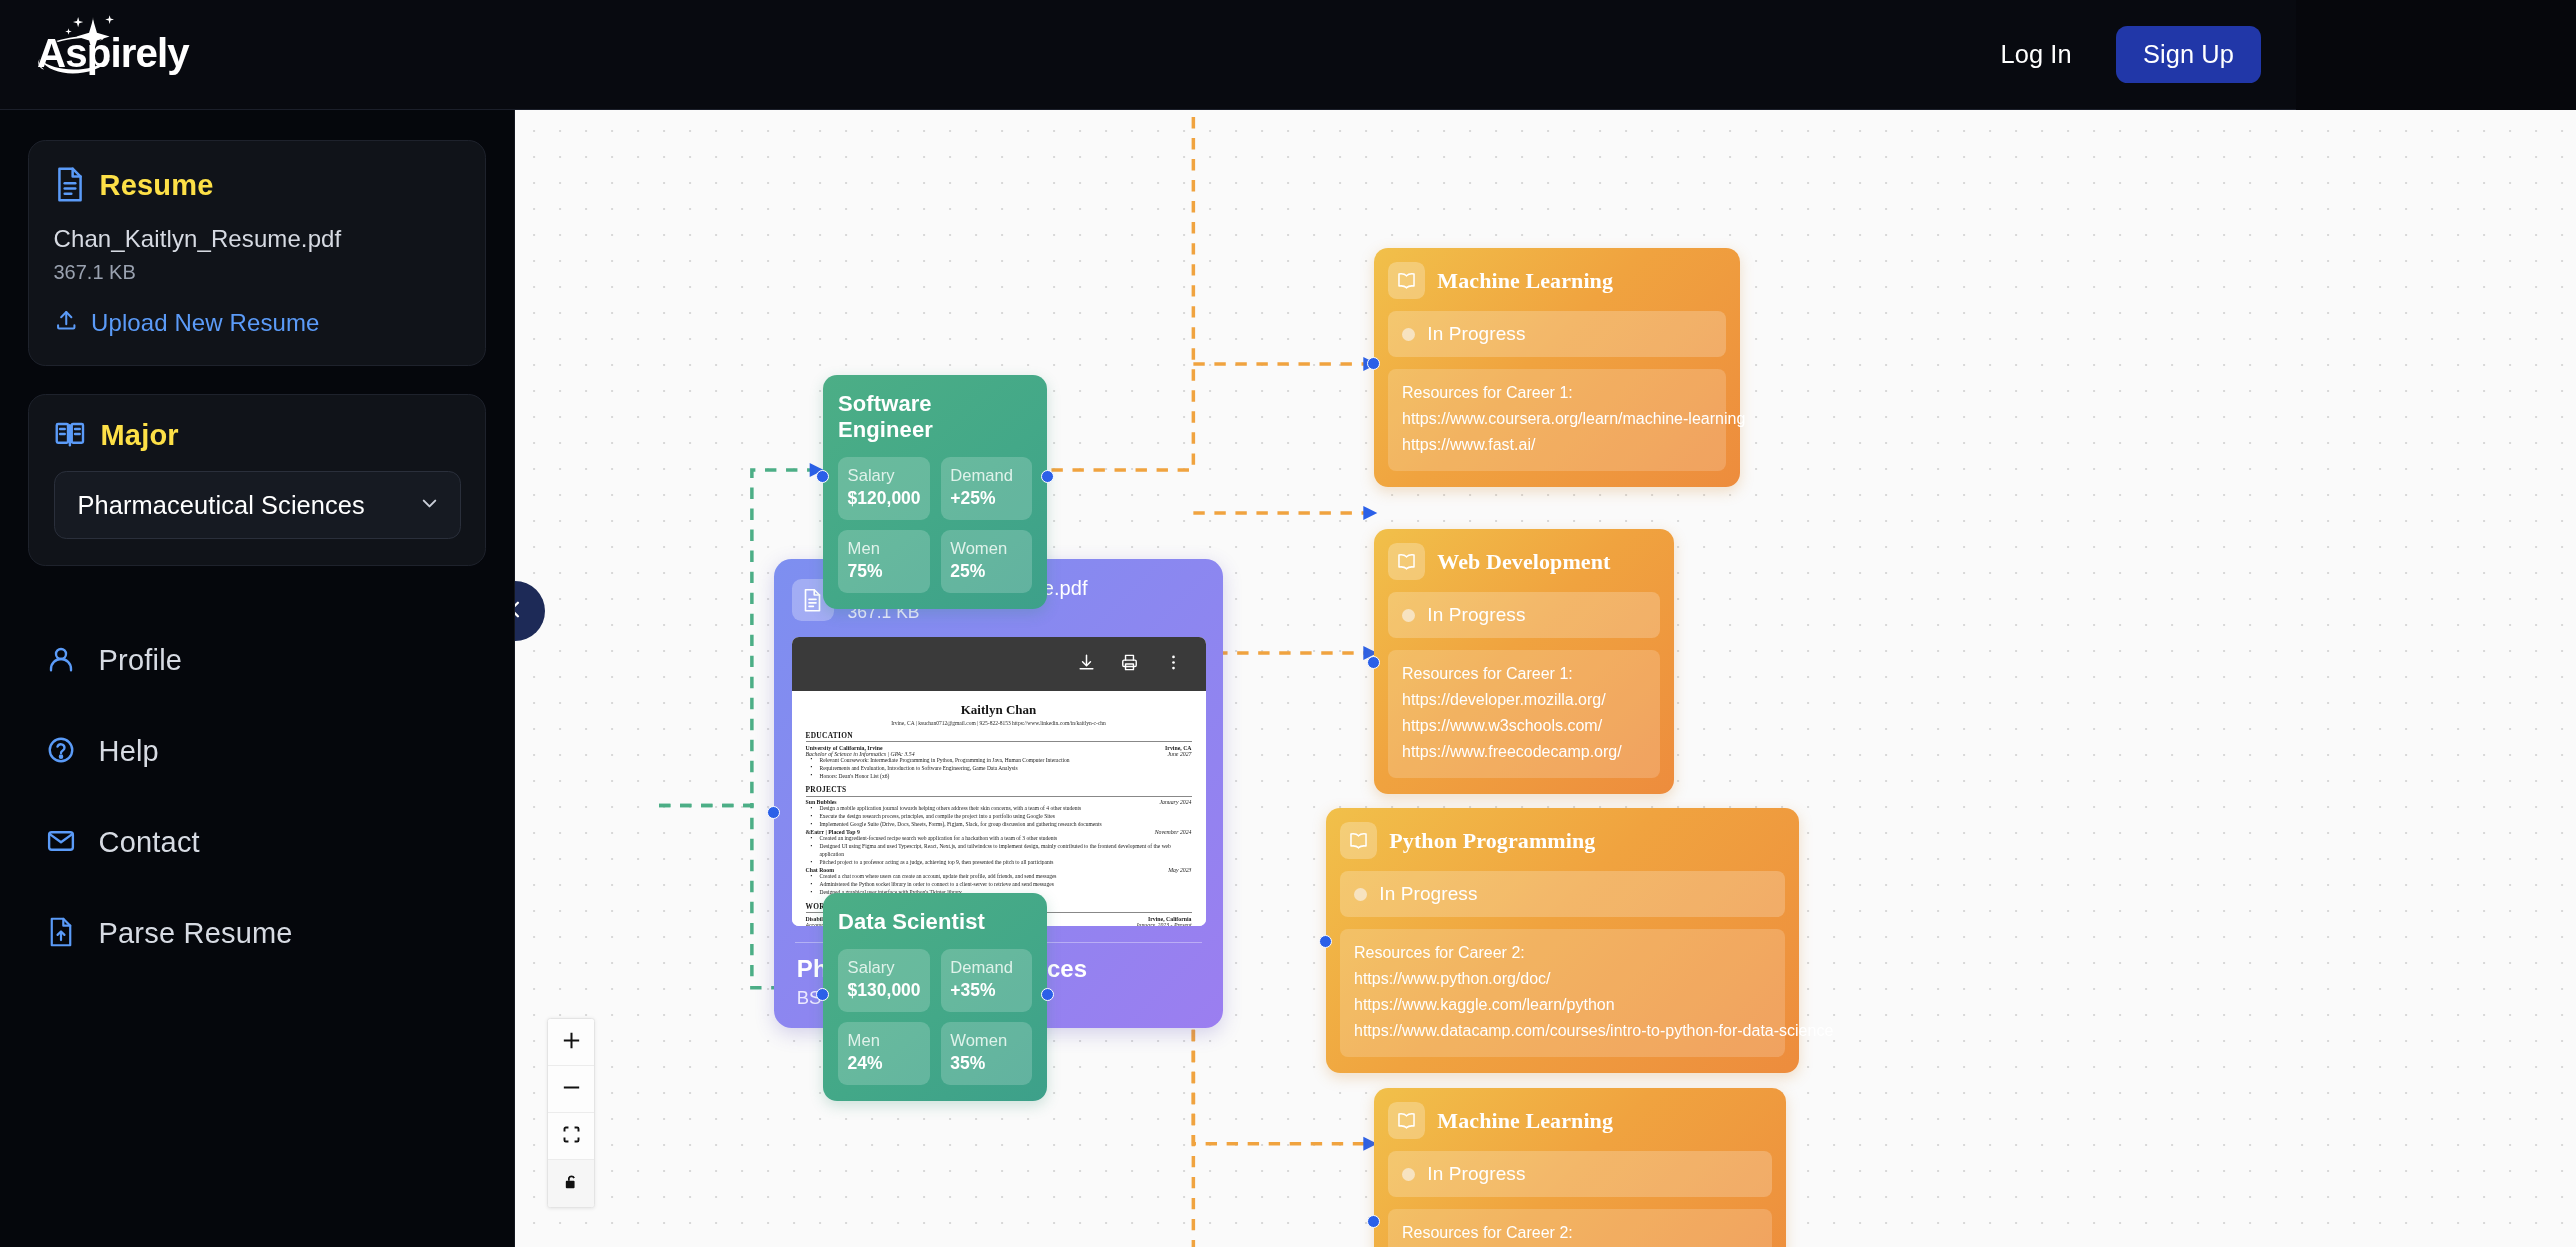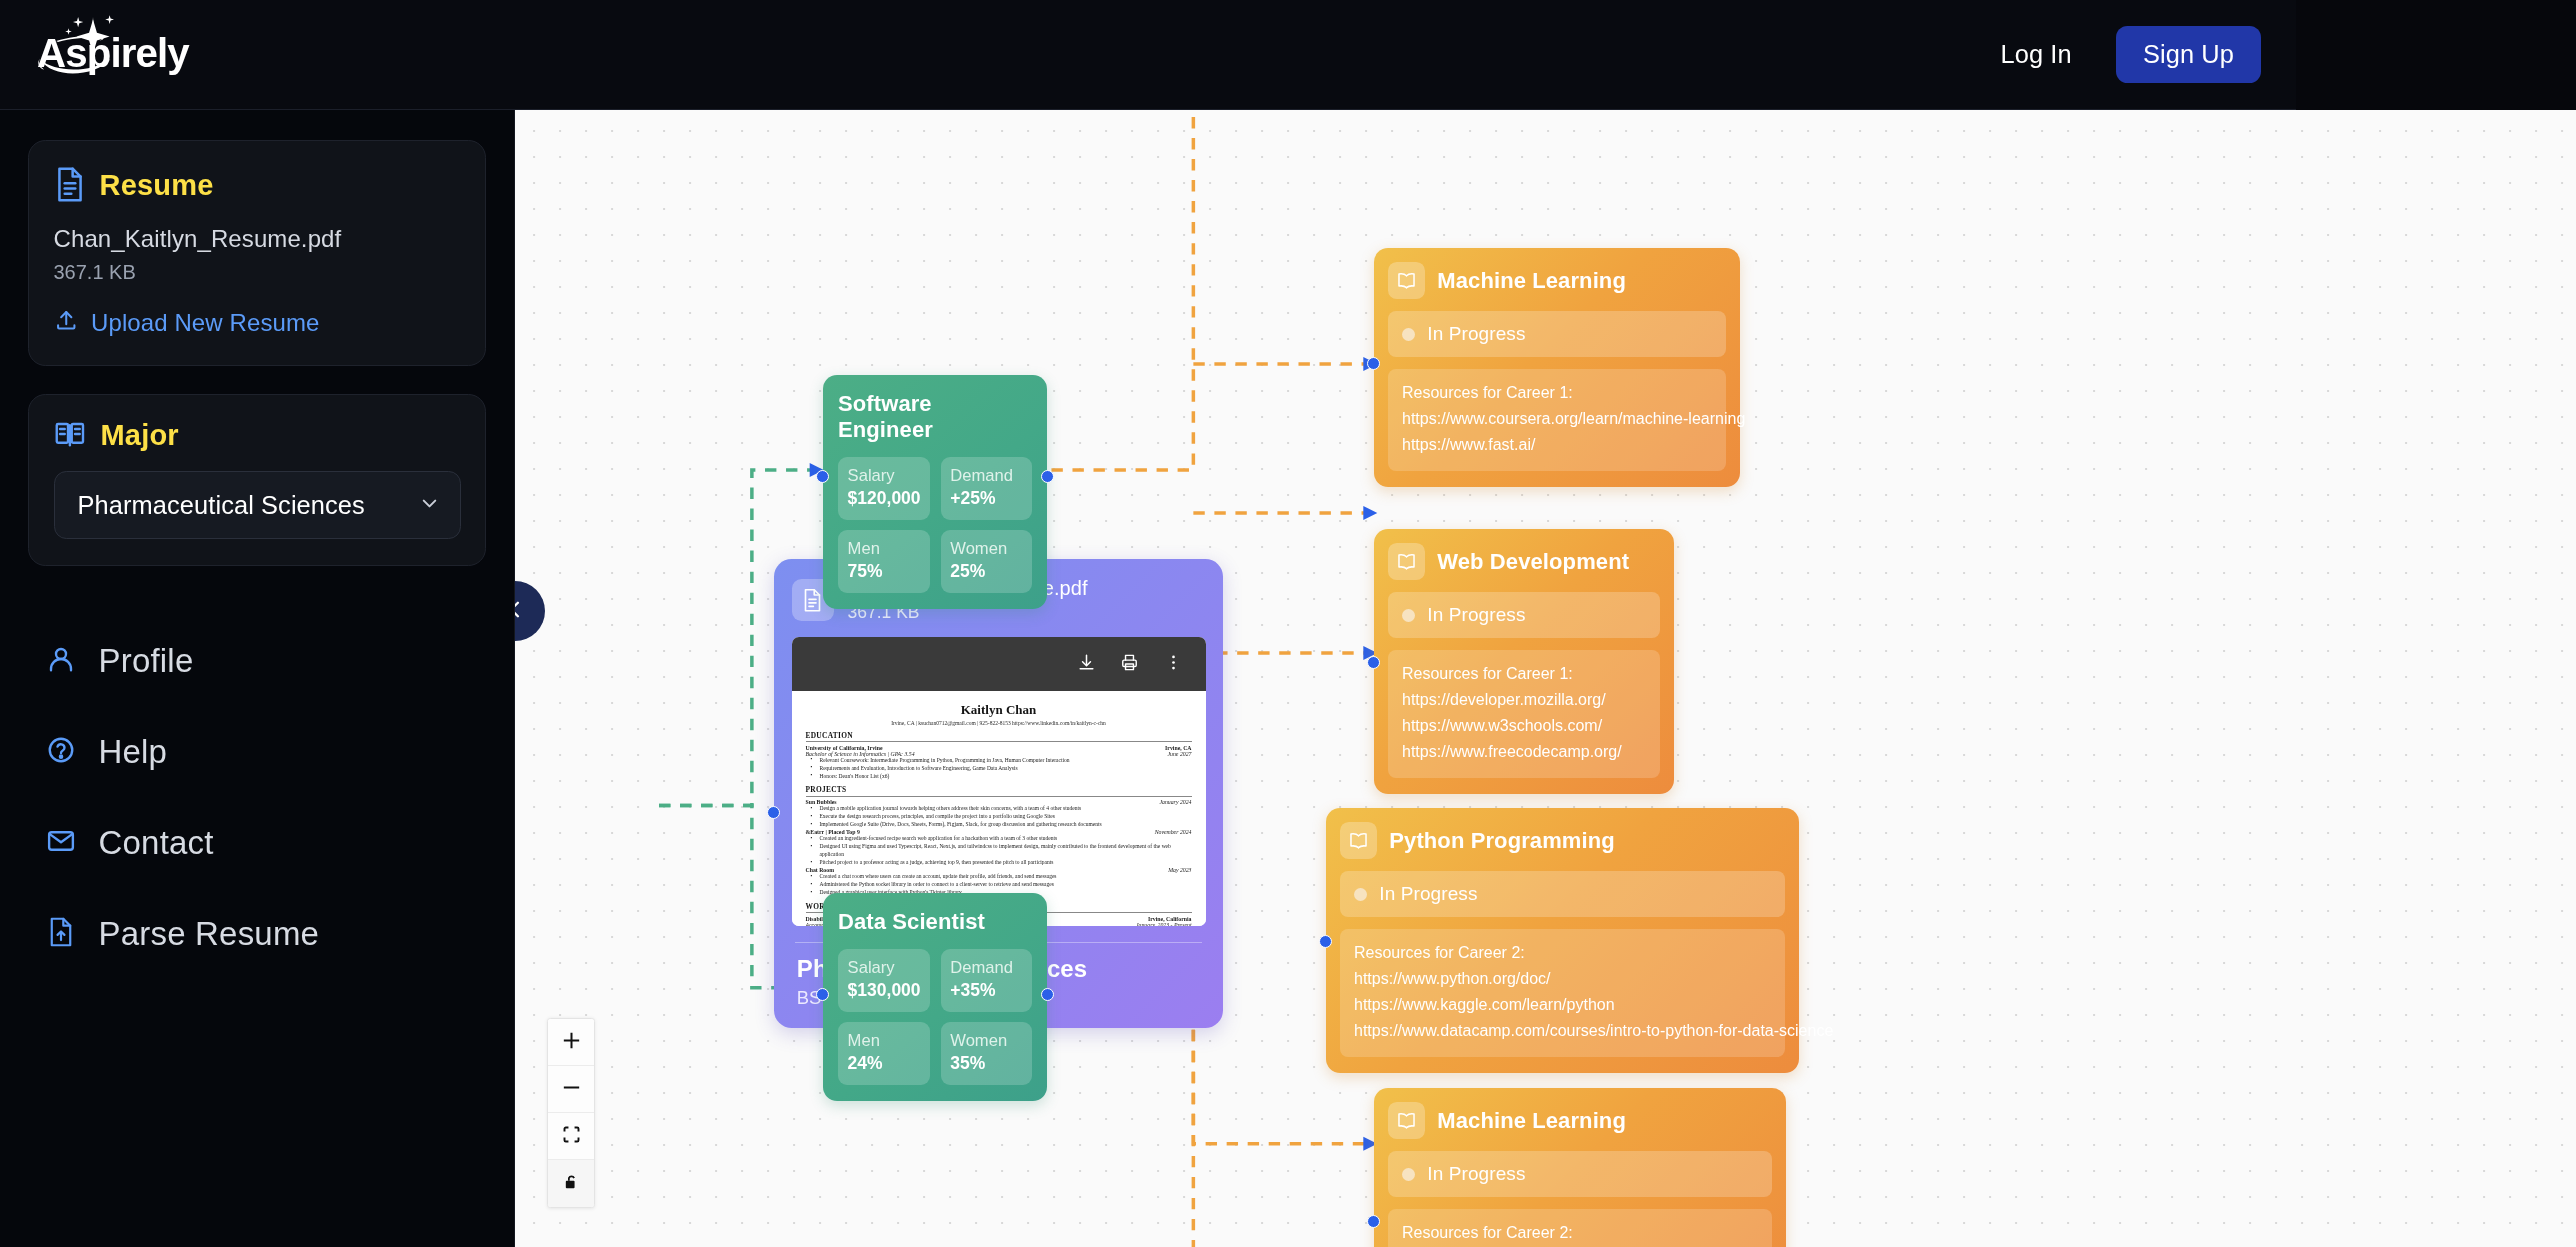--- a/index.html
+++ b/index.html
@@ -67,21 +67,21 @@
     display: flex; align-items: center; justify-content: space-between;
     padding: 0 19px 0 23px; cursor: pointer;
   }
   .select-value { font-size: 25.4px; color: #ffffff; letter-spacing: 0.1px; }
 
   .nav { margin-top: 49px; }
   .nav-item {
     display: flex; align-items: center; gap: 23px;
     height: 91px; cursor: pointer; padding-left: 17.5px;
   }
-  .nav-label { font-size: 33px; color: #d7dbe3; letter-spacing: 0.2px; }
+  .nav-label { font-size: 29px; color: #d7dbe3; letter-spacing: 0.2px; }
 
   
   .canvas {
     position: absolute; left: 515px; top: 110px;
     width: 2061px; height: 1137px;
     background-color: #fafafa;
     background-image: radial-gradient(#d8d8d8 1.2px, transparent 1.2px);
     background-size: 26px 26px;
     background-position: 6.1px 8px;
     overflow: hidden;
@@ -153,21 +153,21 @@
   .stat-k { font-size: 16.6px; color: #dff2ea; line-height: 1.3; }
   .stat-v { font-size: 17.5px; font-weight: 700; color: #fff; line-height: 1.35; }
 
   
   .skill-node {
     border-radius: 14px;
     background: linear-gradient(135deg, #f1c04a 0%, #f0a33f 45%, #ed8c3d 100%);
     padding: 14px 14px 16px 14px;
     box-shadow: 0 4.4px 14px rgba(210,140,50,.25);
   }
-  .skill-head { display: flex; align-items: center; gap: 12.3px; margin-bottom: 12.3px; }
+  .skill-head { display: flex; align-items: center; gap: 12.3px; margin-bottom: 12.3px; font-family: Liberation Serif, serif; }
   .skill-ico {
     width: 37px; height: 37px; border-radius: 8.8px;
     background: rgba(255,255,255,.26);
     display: flex; align-items: center; justify-content: center;
   }
   .skill-title { font-size: 22px; font-weight: 700; color: #fff; letter-spacing: 0.1px; }
   .skill-status {
     background: rgba(255,255,255,.22); border-radius: 8px;
     height: 46px; display: flex; align-items: center; gap: 12.3px;
     padding: 0 14px; margin-bottom: 11.4px;

